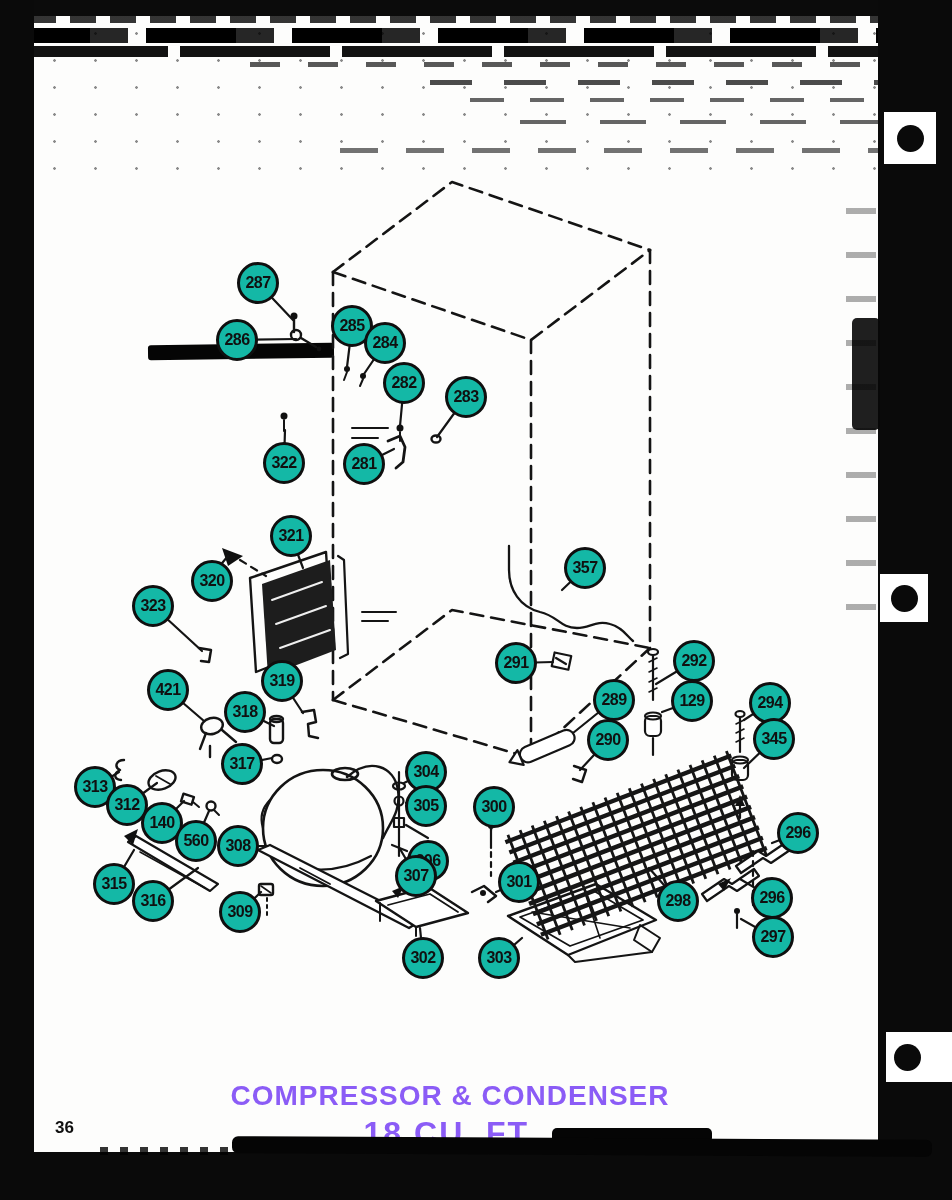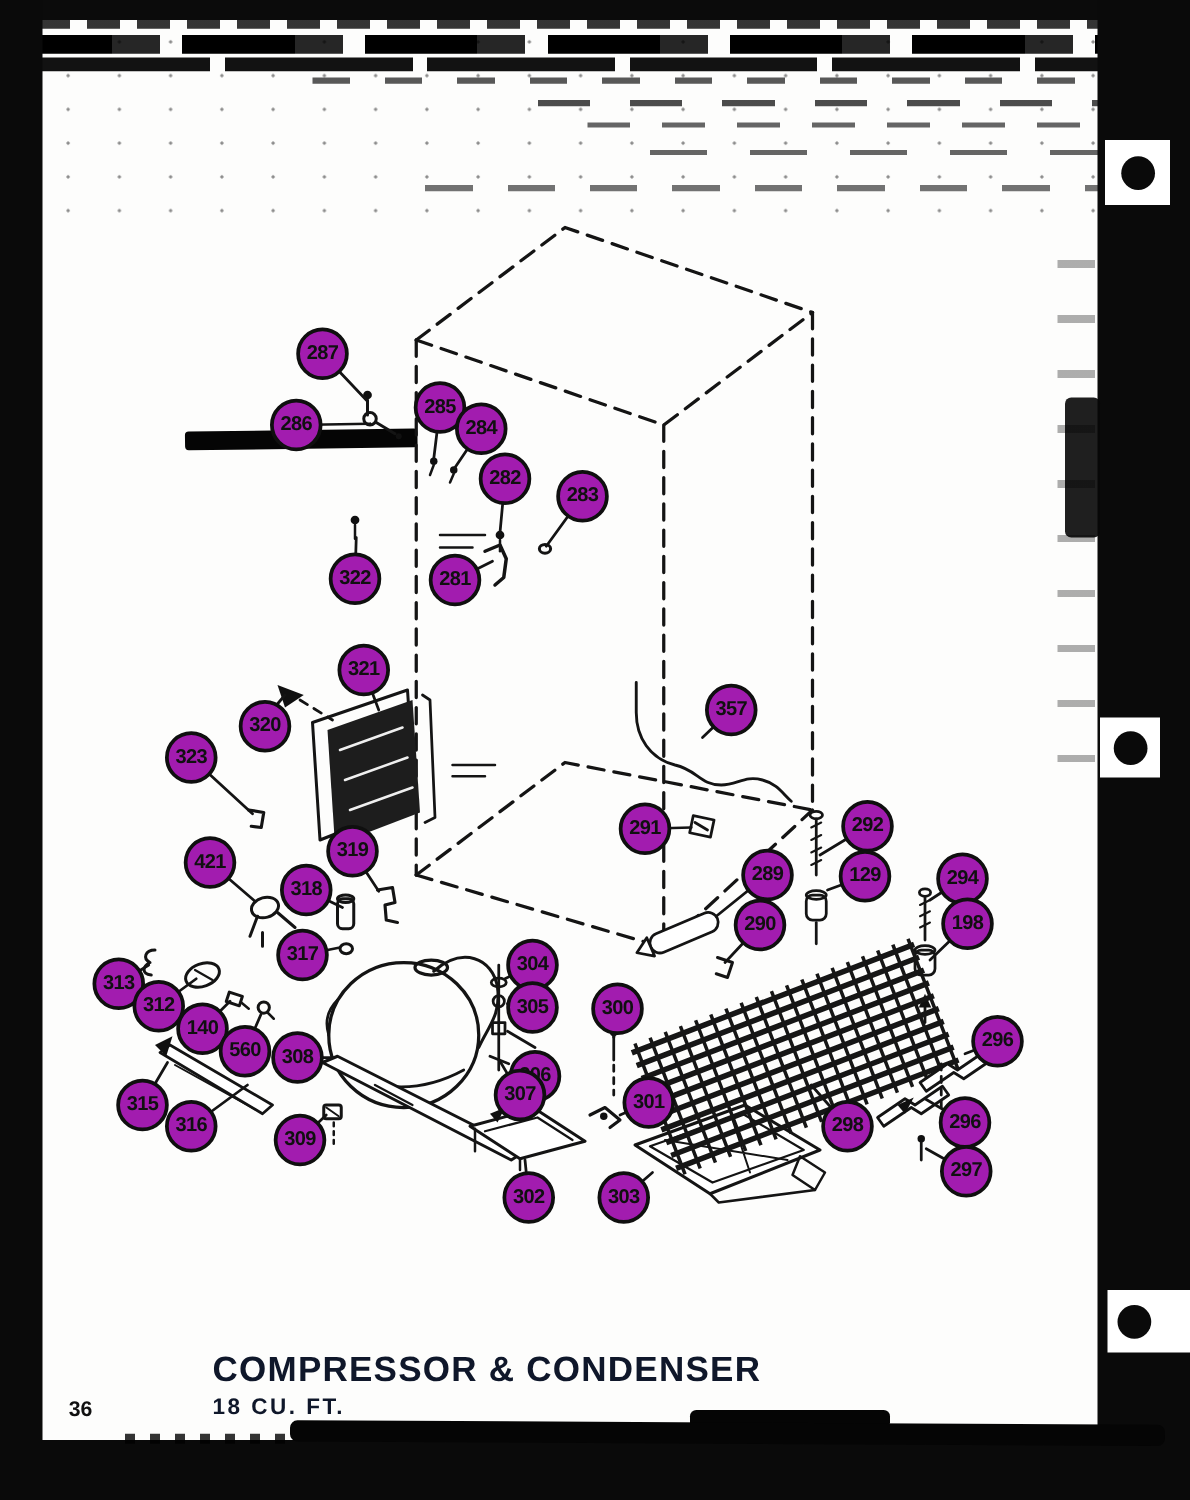--- a/index.html
+++ b/index.html
@@ -34,26 +34,26 @@
   
   .punch{background:#fff;display:flex;align-items:center;justify-content:center;}
   .p1{left:884px;top:112px;width:52px;height:52px;}
   .p2{left:880px;top:574px;width:48px;height:48px;}
   .p3{left:886px;top:1032px;width:66px;height:50px;justify-content:flex-start;padding-left:8px;box-sizing:border-box;}
   .punch-dot{width:27px;height:27px;border-radius:50%;background:#0a0a0a;}
   
   svg.drawing{position:absolute;left:0;top:0;}
   
   .balloon{position:absolute;width:42px;height:42px;box-sizing:border-box;
-    border:3.5px solid #0f0f0f;border-radius:50%;background:#a21caf;
+    border:3.5px solid #0f0f0f;border-radius:50%;background:#14b8a6;
     font-weight:bold;font-size:16px;line-height:35px;text-align:center;letter-spacing:-.5px;}
   
-  .title-block{left:170px;top:1080px;width:560px;text-align:left;font-weight:bold;color:#0f172a;}
+  .title-block{left:170px;top:1080px;width:560px;text-align:center;font-weight:bold;color:#8b5cf6;}
   .t1{font-size:28px;letter-spacing:1px;}
-  .t2{font-size:18px;margin-top:3px;letter-spacing:2px;}
+  .t2{font-size:32px;margin-top:3px;letter-spacing:2px;}
   .pageno{left:55px;top:1118px;font-size:17px;font-weight:bold;}
 </style>
 </head>
 <body>
 
 <div class="page">
 
   <div class="abs b-top"></div>
   <div class="abs n2"></div>
   <div class="abs n3 streak"></div>
@@ -329,21 +329,21 @@
   <div class="balloon" style="left:498px;top:861px">301</div>
   <div class="balloon" style="left:402px;top:937px">302</div>
   <div class="balloon" style="left:478px;top:937px">303</div>
   <div class="balloon" style="left:564px;top:547px">357</div>
   <div class="balloon" style="left:495px;top:642px">291</div>
   <div class="balloon" style="left:593px;top:679px">289</div>
   <div class="balloon" style="left:587px;top:719px">290</div>
   <div class="balloon" style="left:673px;top:640px">292</div>
   <div class="balloon" style="left:671px;top:680px">129</div>
   <div class="balloon" style="left:749px;top:682px">294</div>
-  <div class="balloon" style="left:753px;top:718px">198</div>
+  <div class="balloon" style="left:753px;top:718px">345</div>
   <div class="balloon" style="left:777px;top:812px">296</div>
   <div class="balloon" style="left:751px;top:877px">296</div>
   <div class="balloon" style="left:752px;top:916px">297</div>
   <div class="balloon" style="left:657px;top:880px">298</div>
 
   <div class="abs title-block">
     <div class="t1">COMPRESSOR &amp; CONDENSER</div>
     <div class="t2">18 CU. FT.</div>
   </div>
   <div class="abs pageno">36</div>

